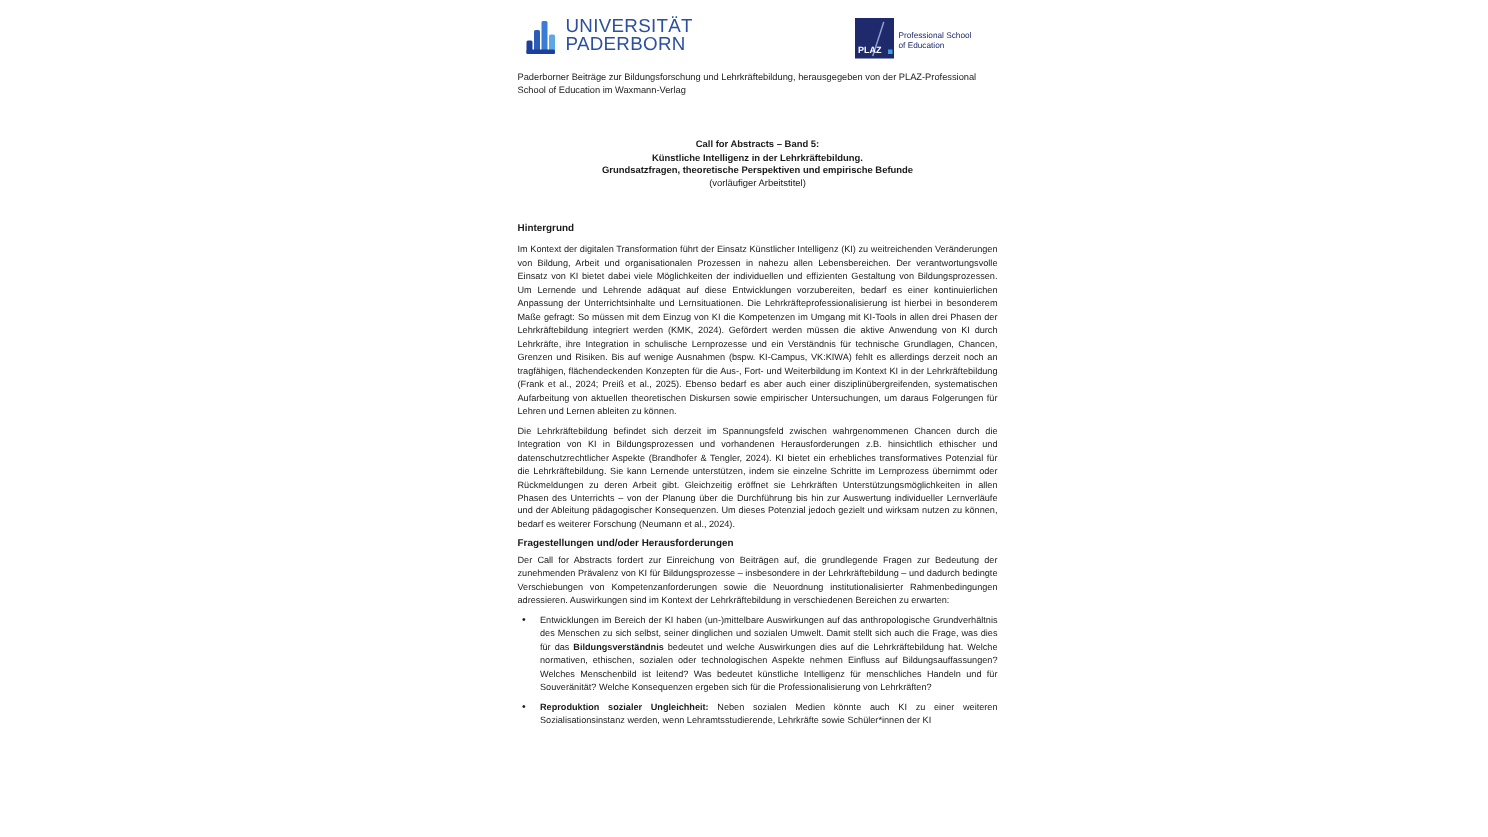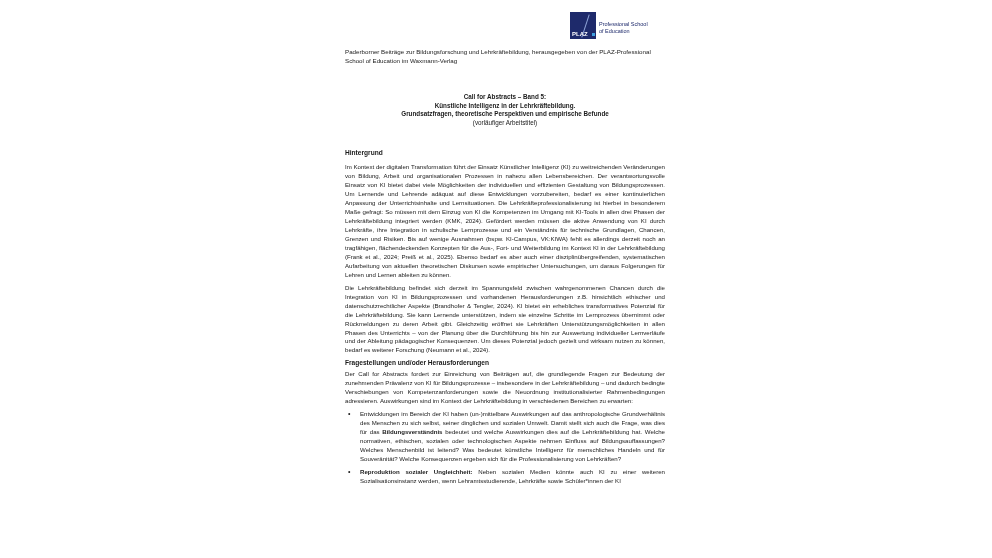--- a/index.html
+++ b/index.html
@@ -25,20 +25,33 @@
     ul { margin: 0; padding-left: 15px; list-style: none; }
     li { position: relative; font-size: 6.1px; line-height: 8.95px; text-align: justify; margin-bottom: 4px; }
     li::before { content: "\2022"; position: absolute; left: -12px; top: 0; font-size: 7px; }
     strong { font-weight: bold; }
   </style>
 </head>
 <body>
 
 <div class="page">
   <div class="logos">
+    <div class="upb-logo">
+      <div class="upb-mark">
+        <span style="left:0;width:4px;height:9px;background:#1d3f9a;"></span>
+        <span style="left:5px;width:4px;height:16px;background:#2a5cb8;"></span>
+        <span style="left:10px;width:4px;height:22px;background:#3a7bd5;"></span>
+        <span style="left:15px;width:4px;height:13px;background:#5fa8e8;"></span>
+        <span style="left:0;width:19px;height:3px;background:#1d3f9a;"></span>
+      </div>
+      <div class="upb-text">
+        <div>UNIVERSITÄT</div>
+        <div>PADERBORN</div>
+      </div>
+    </div>
     <div class="plaz-logo">
       <div class="plaz-box">
         <span class="slash"></span>
         <span class="plaz-word">PLAZ</span>
         <span class="dot"></span>
       </div>
       <div class="plaz-text">
         <div>Professional School</div>
         <div>of Education</div>
       </div>

